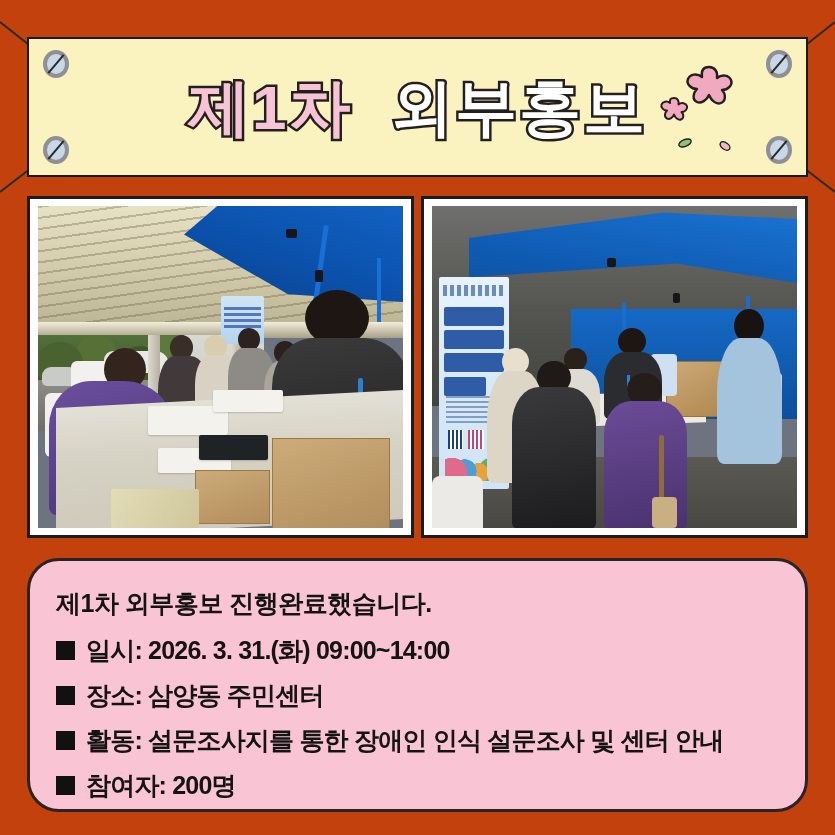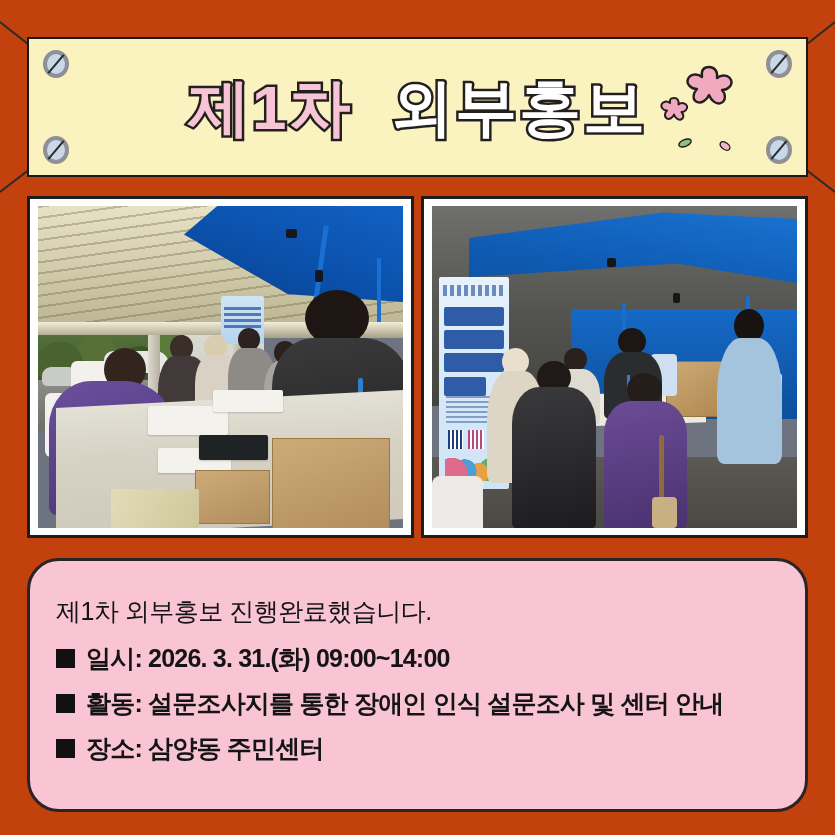--- a/index.html
+++ b/index.html
@@ -305,24 +305,24 @@
     width: 781px;
     height: 254px;
     background: #f9c4d4;
     border: 3px solid #2a2427;
     border-radius: 32px;
     box-sizing: border-box;
     padding: 22px 26px 0 26px;
   }
   .info-head {
     font-size: 25px;
-    font-weight: 400;
+    font-weight: 700;
     color: #141414;
     letter-spacing: -0.5px;
-    margin: 12px 0 14px 0;
+    margin: 4px 0 14px 0;
     white-space: nowrap;
   }
   .info-line {
     display: flex;
     align-items: center;
     margin-bottom: 12px;
     white-space: nowrap;
   }
   .bullet {
     display: inline-block;
@@ -513,23 +513,27 @@
   <div class="info-box">
     <div class="info-head">제1차 외부홍보 진행완료했습니다.</div>
 
     <div class="info-line">
       <span class="bullet"></span>
       <span class="info-text">일시: 2026. 3. 31.(화) 09:00~14:00</span>
     </div>
 
     <div class="info-line">
       <span class="bullet"></span>
-      <span class="info-text">활동: 설문조사지를 통한 장애인 인식 설문조사 및 센터 안내</span>
+      <span class="info-text">장소: 삼양동 주민센터</span>
     </div>
 
     <div class="info-line">
       <span class="bullet"></span>
-      <span class="info-text">장소: 삼양동 주민센터</span>
-    </div>
-
+      <span class="info-text">활동: 설문조사지를 통한 장애인 인식 설문조사 및 센터 안내</span>
+    </div>
+
+    <div class="info-line">
+      <span class="bullet"></span>
+      <span class="info-text">참여자: 200명</span>
+    </div>
   </div>
 
 </div>
 
 </body></html>

